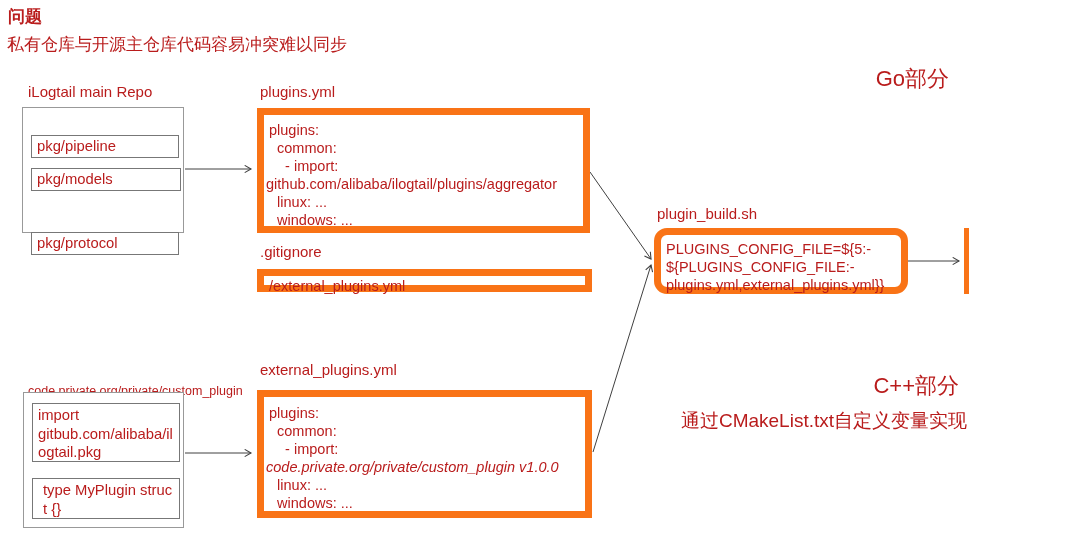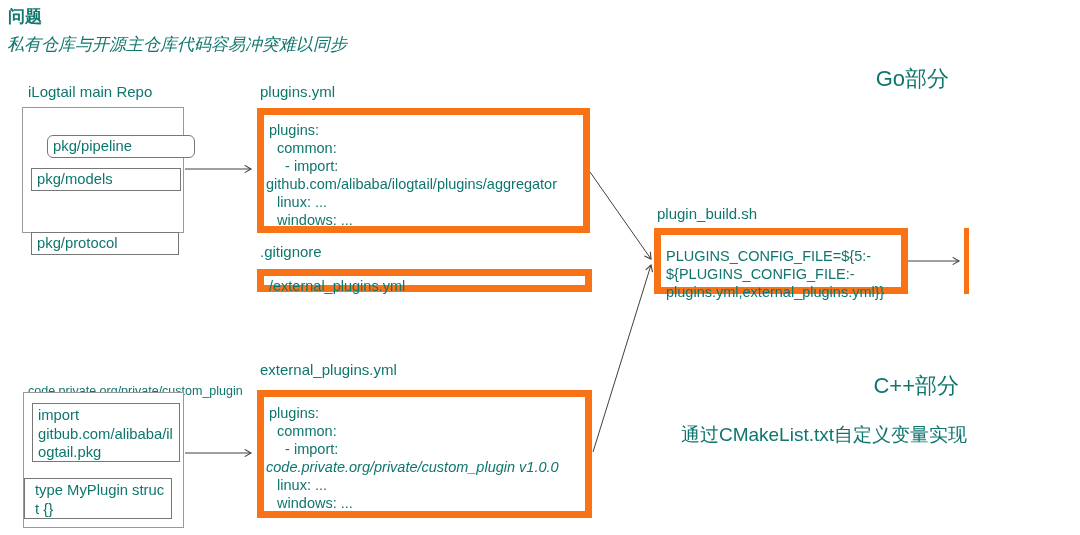--- a/index.html
+++ b/index.html
@@ -2,48 +2,47 @@
 <html><head>
 <meta charset="utf-8">
 <style>
   html, body { margin: 0; padding: 0; background: #ffffff; }
   .canvas {
     position: relative;
     width: 969px;
     height: 535px;
     background: #ffffff;
     font-family: "Liberation Sans", "DejaVu Sans", sans-serif;
-    color: #0f766e;
+    color: #b91c1c;
     overflow: hidden;
   }
   .arrows {
     position: absolute;
     left: 0; top: 0;
     width: 1080px; height: 535px;
     pointer-events: none;
   }
   .abs { position: absolute; }
   .page-title {
     left: 8px; top: 5px;
     font-size: 17px;
     font-weight: bold;
   }
   .page-subtitle {
     left: 7px; top: 33px;
     font-size: 17px;
-    font-style: italic;
   }
   .sec-label {
     font-size: 22px;
     text-align: right;
   }
   .sec-go   { right: 20px; top: 64px; }
   .sec-cpp  { right: 10px; top: 371px; }
   .sec-cpp-note {
-    right: 2px; top: 422px;
+    right: 2px; top: 408px;
     font-size: 19px;
     text-align: left;
   }
   .box-label {
     font-size: 15px;
     white-space: nowrap;
   }
   .box-label.small { font-size: 12.5px; }
   .outer-box {
     position: absolute;
@@ -73,21 +72,21 @@
     box-sizing: border-box;
     font-size: 14.5px;
   }
   .code-line {
     white-space: pre;
     line-height: 18px;
     padding-left: 5px;
   }
   .pad-b { padding-top: 6px; }
   .pad-g { padding-top: 7px; }
-  .pad-d { padding-top: 12px; }
+  .pad-d { padding-top: 5px; border-radius: 13px; }
   .single-line { line-height: 21px; padding-left: 5px; white-space: nowrap; }
   .make-box {
     display: flex;
     align-items: center;
     padding-left: 5px;
     font-size: 15px;
   }
 </style>
 </head>
 <body>
@@ -109,21 +108,21 @@
 
   <div class="abs page-title">问题</div>
   <div class="abs page-subtitle">私有仓库与开源主仓库代码容易冲突难以同步</div>
 
   <div class="abs sec-label sec-go">Go部分</div>
   <div class="abs sec-label sec-cpp">C++部分</div>
   <div class="abs sec-cpp-note">通过CMakeList.txt自定义变量实现</div>
 
   <div class="abs box-label" style="left:28px; top:83px;">iLogtail main Repo</div>
   <div class="outer-box" style="left:22px; top:107px; width:162px; height:126px;">
-    <div class="inner-box pkg" style="left:24px; top:27px; width:148px; height:23px;border-radius:6px;">pkg/pipeline</div>
+    <div class="inner-box pkg" style="left:8px; top:27px; width:148px; height:23px;">pkg/pipeline</div>
     <div class="inner-box pkg" style="left:8px; top:60px; width:150px; height:23px;">pkg/models</div>
     <div class="inner-box pkg" style="left:8px; top:93px; width:148px; height:23px;margin-top:31px;">pkg/protocol</div>
   </div>
 
   <div class="abs box-label" style="left:260px; top:83px;">plugins.yml</div>
   <div class="code-box pad-b" style="left:257px; top:108px; width:333px; height:125px;">
     <div class="code-line">plugins:</div>
     <div class="code-line">  common:</div>
     <div class="code-line">    - import:</div>
     <div class="code-line" style="padding-left:2px;">github.com/alibaba/ilogtail/plugins/aggregator</div>
@@ -142,21 +141,21 @@
   </div>
 
   <div class="code-box make-box" style="left:964px; top:228px; width:102px; height:66px;">
     <span>linux plugin</span>
   </div>
 
   <div class="abs box-label small" style="left:28px; top:384px;">code.private.org/private/custom_plugin</div>
   <div class="outer-box" style="left:23px; top:392px; width:161px; height:136px;">
     <div class="inner-box wrapped" style="left:8px; top:10px; width:148px; height:59px;">import
 gitbub.com/alibaba/ilogtail.pkg</div>
-    <div class="inner-box wrapped" style="left:0; top:85px; width:148px; height:41px;padding-left:10px;">type MyPlugin struct {}</div>
+    <div class="inner-box wrapped" style="left:8px; top:85px; width:148px; height:41px;padding-left:10px;">type MyPlugin struct {}</div>
   </div>
 
   <div class="abs box-label" style="left:260px; top:361px;">external_plugins.yml</div>
   <div class="code-box pad-g" style="left:257px; top:390px; width:335px; height:128px;">
     <div class="code-line">plugins:</div>
     <div class="code-line">  common:</div>
     <div class="code-line">    - import:</div>
     <div class="code-line" style="padding-left:2px;font-style:italic;">code.private.org/private/custom_plugin v1.0.0</div>
     <div class="code-line">  linux: ...</div>
     <div class="code-line">  windows: ...</div>

